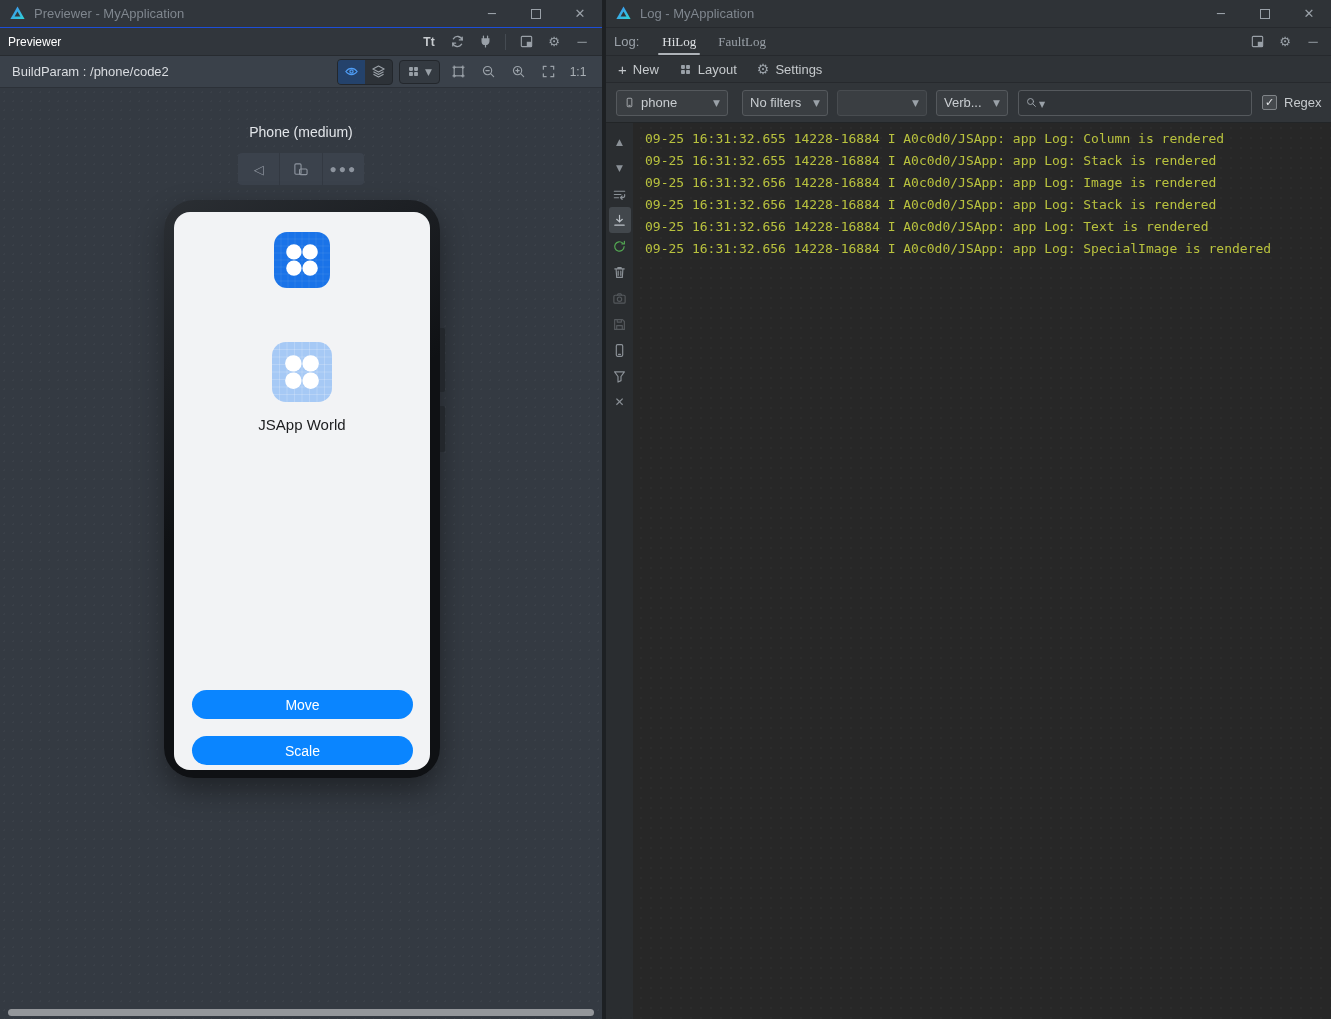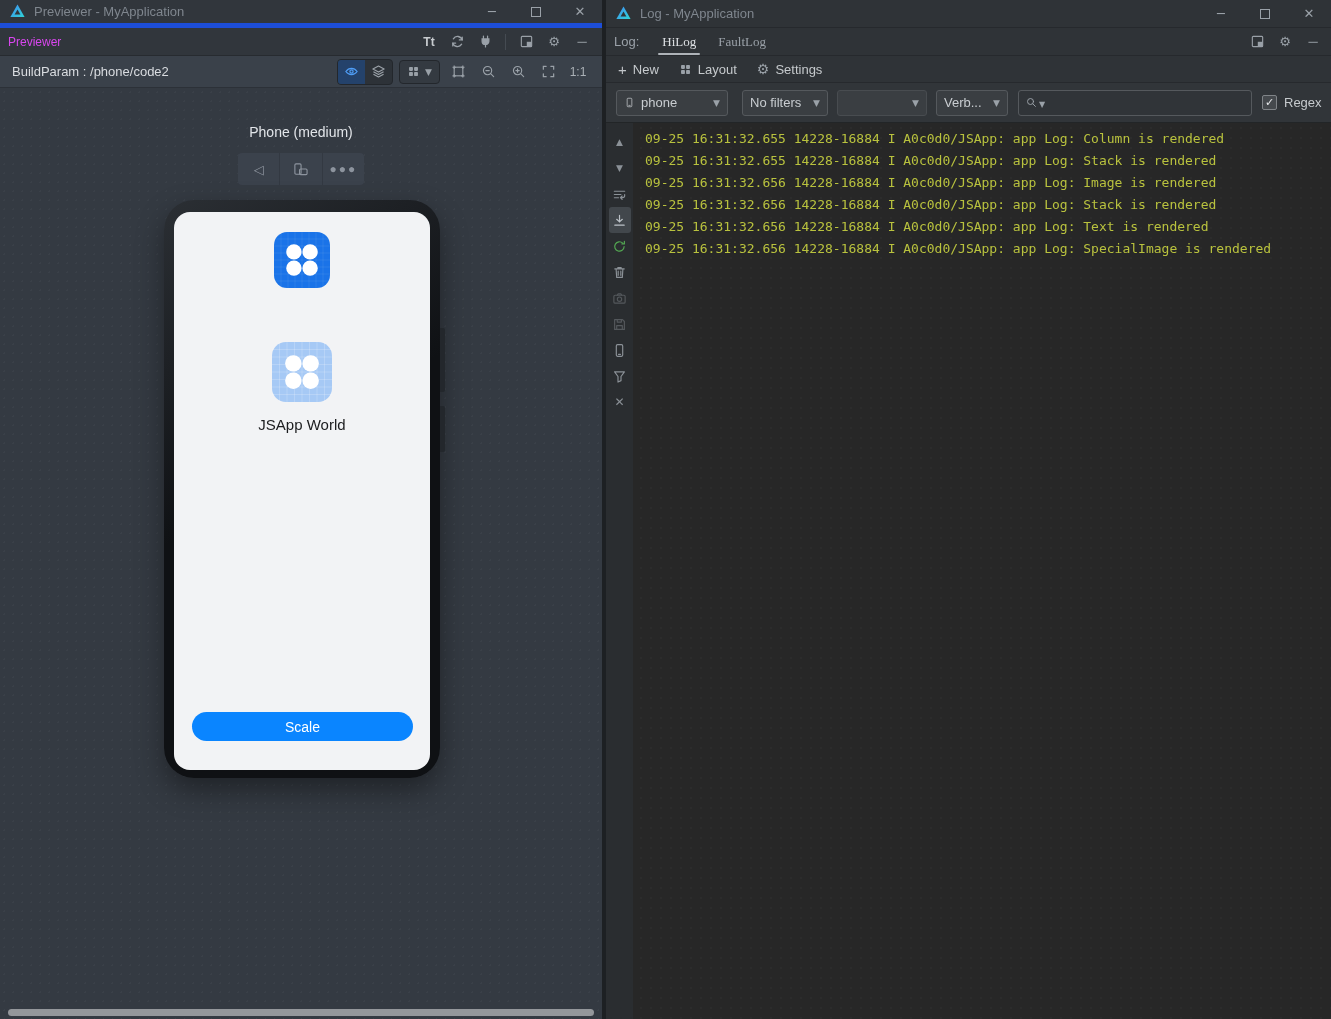--- a/index.html
+++ b/index.html
@@ -4,33 +4,33 @@
 <style>
   * { margin:0; padding:0; box-sizing:border-box; }
   html,body { width:1331px; height:1019px; overflow:hidden; background:#1d2023;
               font-family:"Liberation Sans", sans-serif; }
   .desktop { width:1331px; height:1019px; display:flex; gap:4px; background:#1d2023; }
   .window { display:flex; flex-direction:column; height:100%; }
   .previewer { width:602px; }
   .logwin { flex:1; background:#2f3337; }
 
   
-  .titlebar { height:28px; background:#31363c; border-bottom:5px solid #1d4ed8;
+  .titlebar { height:28px; background:#31363c; border-bottom:1px solid #1d4ed8;
               display:flex; align-items:center; padding-left:9px; flex:0 0 auto; }
   .logwin .titlebar { background:#2f3337; border-bottom:1px solid #26292d; }
   .win-title { color:#7f868e; font-size:13px; margin-left:8px; }
   .win-controls { margin-left:auto; display:flex; height:100%; }
   .wc { width:44px; height:100%; display:flex; align-items:center; justify-content:center;
         color:#9aa1a8; font-size:13px; font-family:"DejaVu Sans", sans-serif; }
   .maxbox { width:10px; height:10px; border:1px solid #9aa1a8; display:block; }
 
   
   .toolrow { height:28px; background:#31363c; border-bottom:1px solid #272b30;
              display:flex; align-items:center; padding:0 8px; flex:0 0 auto; }
-  .panel-label { color:#d946ef; font-size:12px; }
+  .panel-label { color:#ffffff; font-size:12px; }
   .tools { margin-left:auto; display:flex; align-items:center; gap:4px; }
   .tool { min-width:24px; height:22px; display:flex; align-items:center; justify-content:center;
           color:#9aa1a8; border-radius:3px; font-size:13px;text-align:center; }
   .tool svg { width:15px; height:15px; }
   .glyph { font-family:"DejaVu Sans", sans-serif; }
   .tt { font-weight:bold; color:#c8ccd0; font-size:12px; letter-spacing:0; }
   .vsep { width:1px; height:16px; background:#454b52; margin:0 4px; }
 
   .buildbar { height:32px; background:#3a414a; border-bottom:1px solid #2c3138;
               display:flex; align-items:center; padding:0 12px; flex:0 0 auto; }
@@ -70,21 +70,21 @@
   .screen { position:absolute; left:10px; top:12px; right:10px; bottom:8px;
             background:#f2f3f5; border-radius:16px; overflow:hidden; }
   .app-icon { position:absolute; left:50%; transform:translateX(-50%); }
   .app-icon.big { top:20px; }
   .app-icon.light { top:130px; }
   .hello { position:absolute; top:204px; width:100%; text-align:center;
            color:#1b1c1e; font-size:15px; }
   .btn-pill { position:absolute; left:18px; width:221px; height:29px; border-radius:15px;
               background:var(--accent,#0a85ff); color:#fff; font-size:14px; border:none; cursor:pointer;
               display:flex; align-items:center; justify-content:center; font-family:inherit; }
-  .btn-move { top:478px; } .btn-scale { top:500px; }
+  .btn-move { top:478px; } .btn-scale { top:524px; }
   .hscroll { position:absolute; left:8px; bottom:3px; width:586px; height:7px;
              border-radius:4px; background:#94979b; }
 
   
   .tabrow { height:28px; display:flex; align-items:center; background:#2f3337;
             border-bottom:1px solid #26292d; padding-left:8px; flex:0 0 auto; }
   .tab-prefix { color:#9aa1a8; font-size:13px; margin-right:12px; }
   .tab { position:relative; height:100%; display:flex; align-items:center; padding:0 11px;
          color:#9aa1a8; font-size:13px; cursor:pointer;font-family:Liberation Serif, serif; }
   .tab.active { color:#dde0e3; }
@@ -288,20 +288,21 @@
               <path d="M8 0v64M16 0v64M24 0v64M32 0v64M40 0v64M48 0v64M56 0v64M0 8h64M0 16h64M0 24h64M0 32h64M0 40h64M0 48h64M0 56h64"></path>
               </g>
             <g fill="#fff">
                 <rect x="14" y="14" width="17.5" height="17.5" rx="8.7"></rect>
                 <rect x="32.5" y="14" width="17.5" height="17.5" rx="8.7"></rect>
                 <rect x="14" y="32.5" width="17.5" height="17.5" rx="8.7"></rect>
                 <rect x="32.5" y="32.5" width="17.5" height="17.5" rx="8.7"></rect>
               </g>
           </svg>
           <div class="hello">JSApp World</div>
+          <button class="btn-pill btn-move">Move</button>
           <button class="btn-pill btn-scale">Scale</button>
         </div>
       </div>
 
       <div class="hscroll"></div>
     </div>
   </section>
 
   <section class="window logwin">
     <header class="titlebar">

